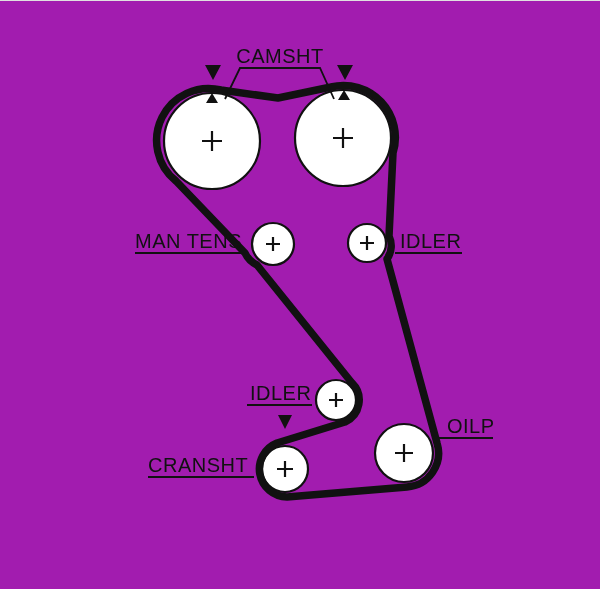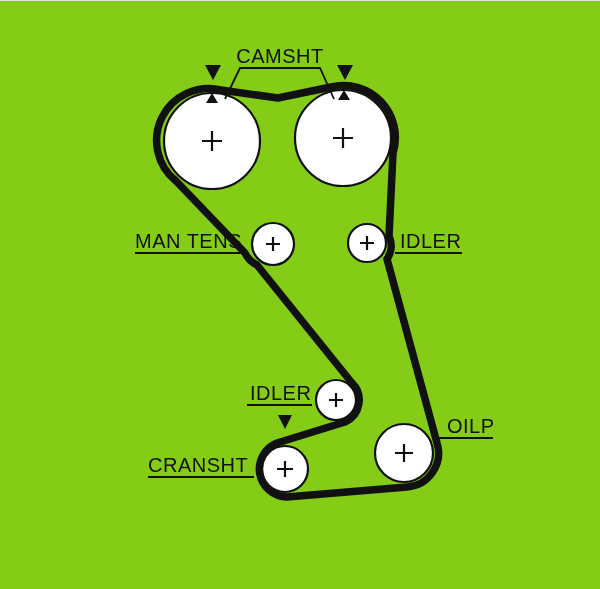--- a/index.html
+++ b/index.html
@@ -4,21 +4,21 @@
 <style>
   html, body {
     margin: 0;
     padding: 0;
     background: #ffffff;
   }
   .stage {
     position: relative;
     width: 600px;
     height: 589px;
-    background: #84cc16;
+    background: #a21caf;
     border-top: 1px solid #e0e0e0;
     overflow: hidden;
   }
   svg { display: block; }
   .pulley {
     fill: #ffffff;
     stroke: #111111;
     stroke-width: 2.2;
   }
   .cross {

